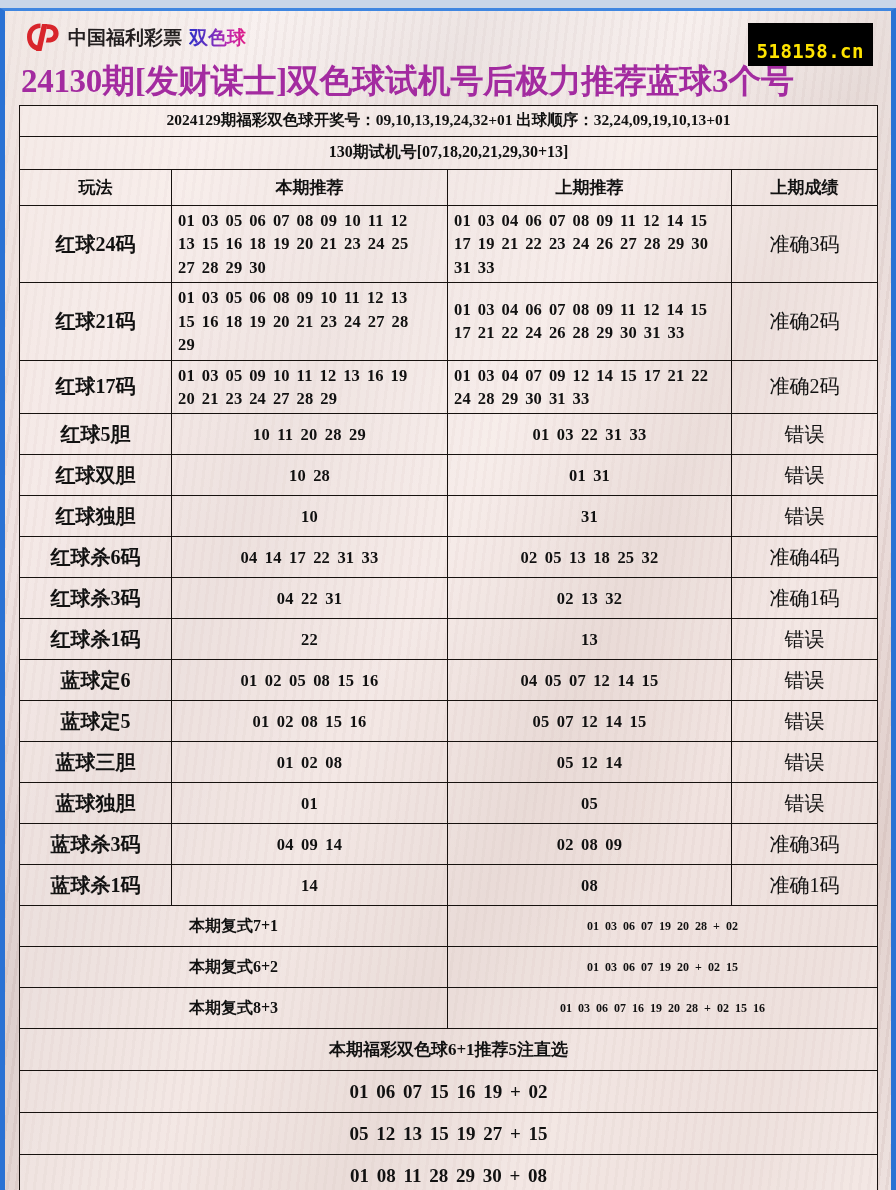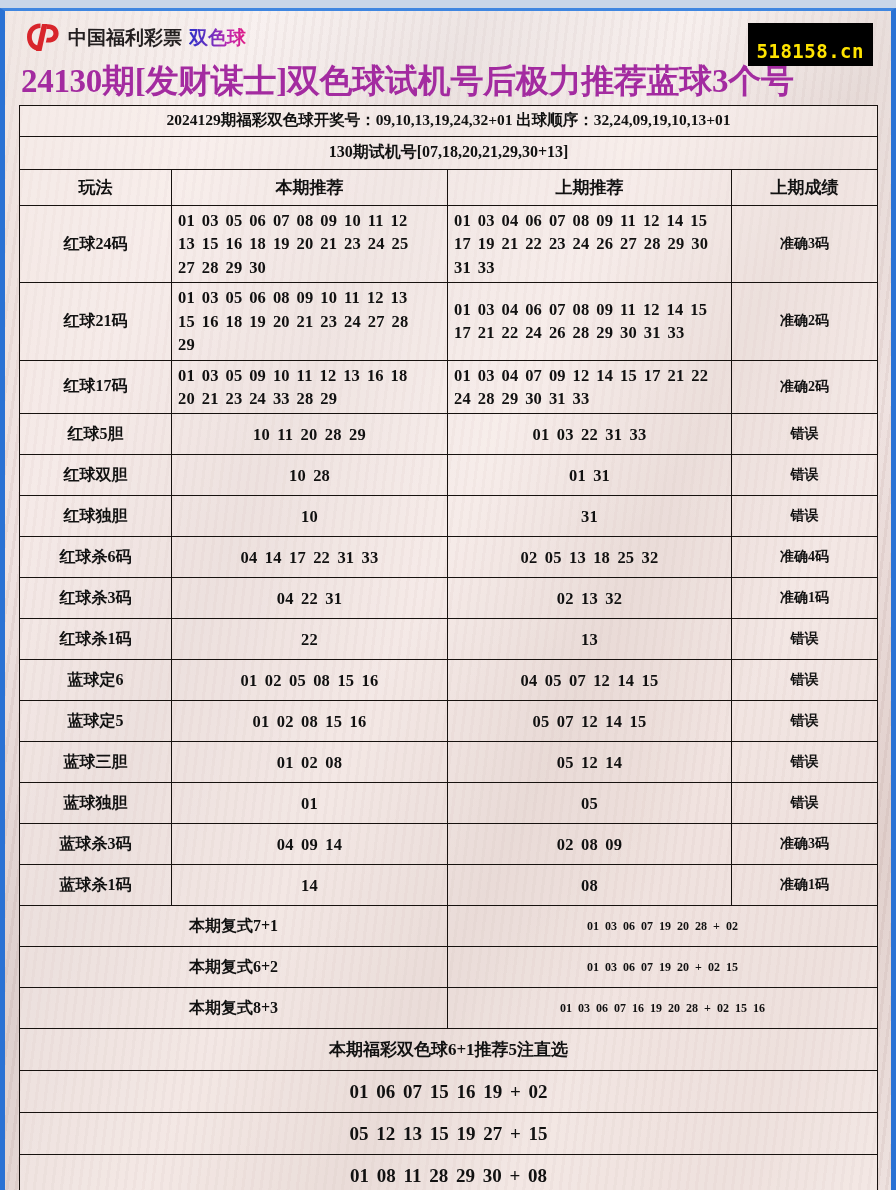--- a/index.html
+++ b/index.html
@@ -151,21 +151,21 @@
 
   .col-head td {
     text-align: center;
     font-size: 17px;
     font-weight: bold;
     height: 29px;
   }
 
   .play-name {
     text-align: center;
-    font-size: 16px;
+    font-size: 20px;
     font-weight: bold;
     white-space: nowrap;
   }
   .nums {
     font-family: "Liberation Serif", "DejaVu Serif", serif;
     font-size: 16.5px;
     font-weight: bold;
     letter-spacing: 0.2px;
     line-height: 1.42;
     color: #111;
@@ -177,22 +177,22 @@
     white-space: normal;
     word-spacing: 2.5px;
   }
   .nums.center {
     text-align: center;
     word-spacing: 3px;
     white-space: nowrap;
   }
   .result {
     text-align: center;
-    font-size: 14px;
-    font-weight: bold;
+    font-size: 20px;
+    font-weight: normal;
     white-space: nowrap;
   }
 
   .short-row td { height: 34px; }
 
   
   .compound-label {
     text-align: center;
     font-size: 16px;
     font-weight: bold;
@@ -274,21 +274,21 @@
               <td class="result">准确3码</td>
             </tr>
             <tr class="">
               <td class="play-name">红球21码</td>
               <td class="nums wrap">01 03 05 06 08 09 10 11 12 13 15 16 18 19 20 21 23 24 27 28 29</td>
               <td class="nums wrap">01 03 04 06 07 08 09 11 12 14 15 17 21 22 24 26 28 29 30 31 33</td>
               <td class="result">准确2码</td>
             </tr>
             <tr class="">
               <td class="play-name">红球17码</td>
-              <td class="nums wrap">01 03 05 09 10 11 12 13 16 18 20 21 23 24 33 28 29</td>
+              <td class="nums wrap">01 03 05 09 10 11 12 13 16 19 20 21 23 24 27 28 29</td>
               <td class="nums wrap">01 03 04 07 09 12 14 15 17 21 22 24 28 29 30 31 33</td>
               <td class="result">准确2码</td>
             </tr>
             <tr class="short-row">
               <td class="play-name">红球5胆</td>
               <td class="nums center">10 11 20 28 29</td>
               <td class="nums center">01 03 22 31 33</td>
               <td class="result">错误</td>
             </tr>
             <tr class="short-row">

